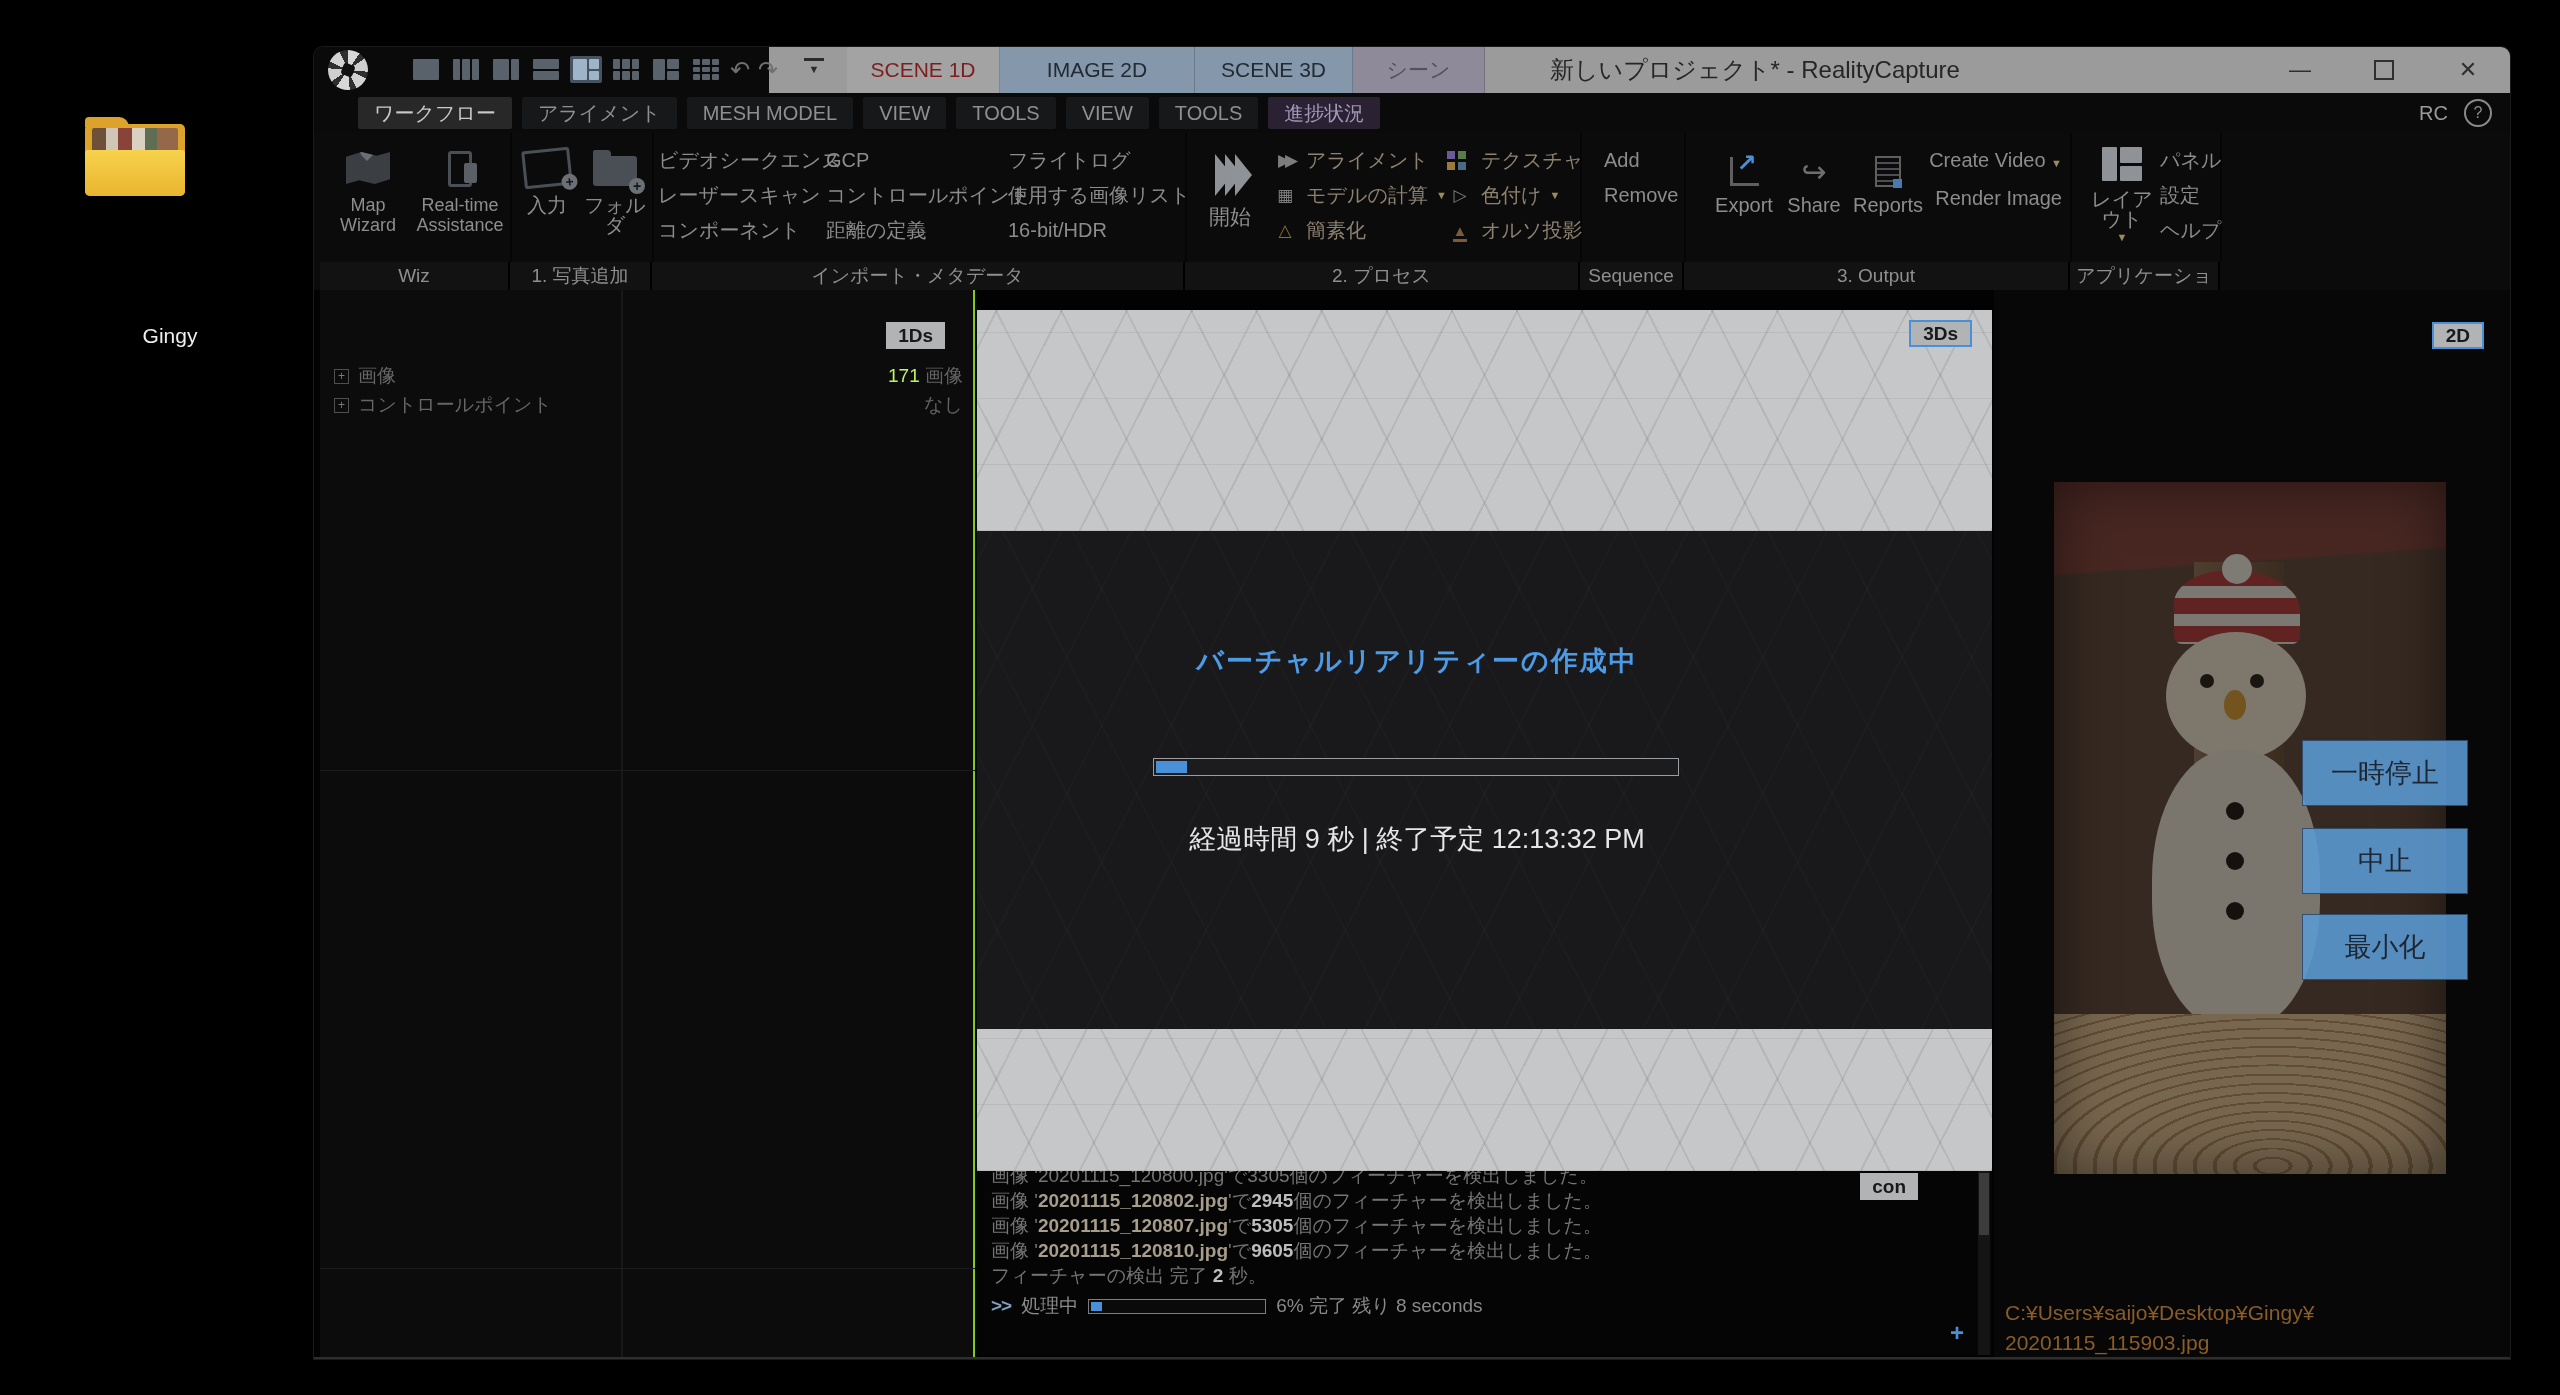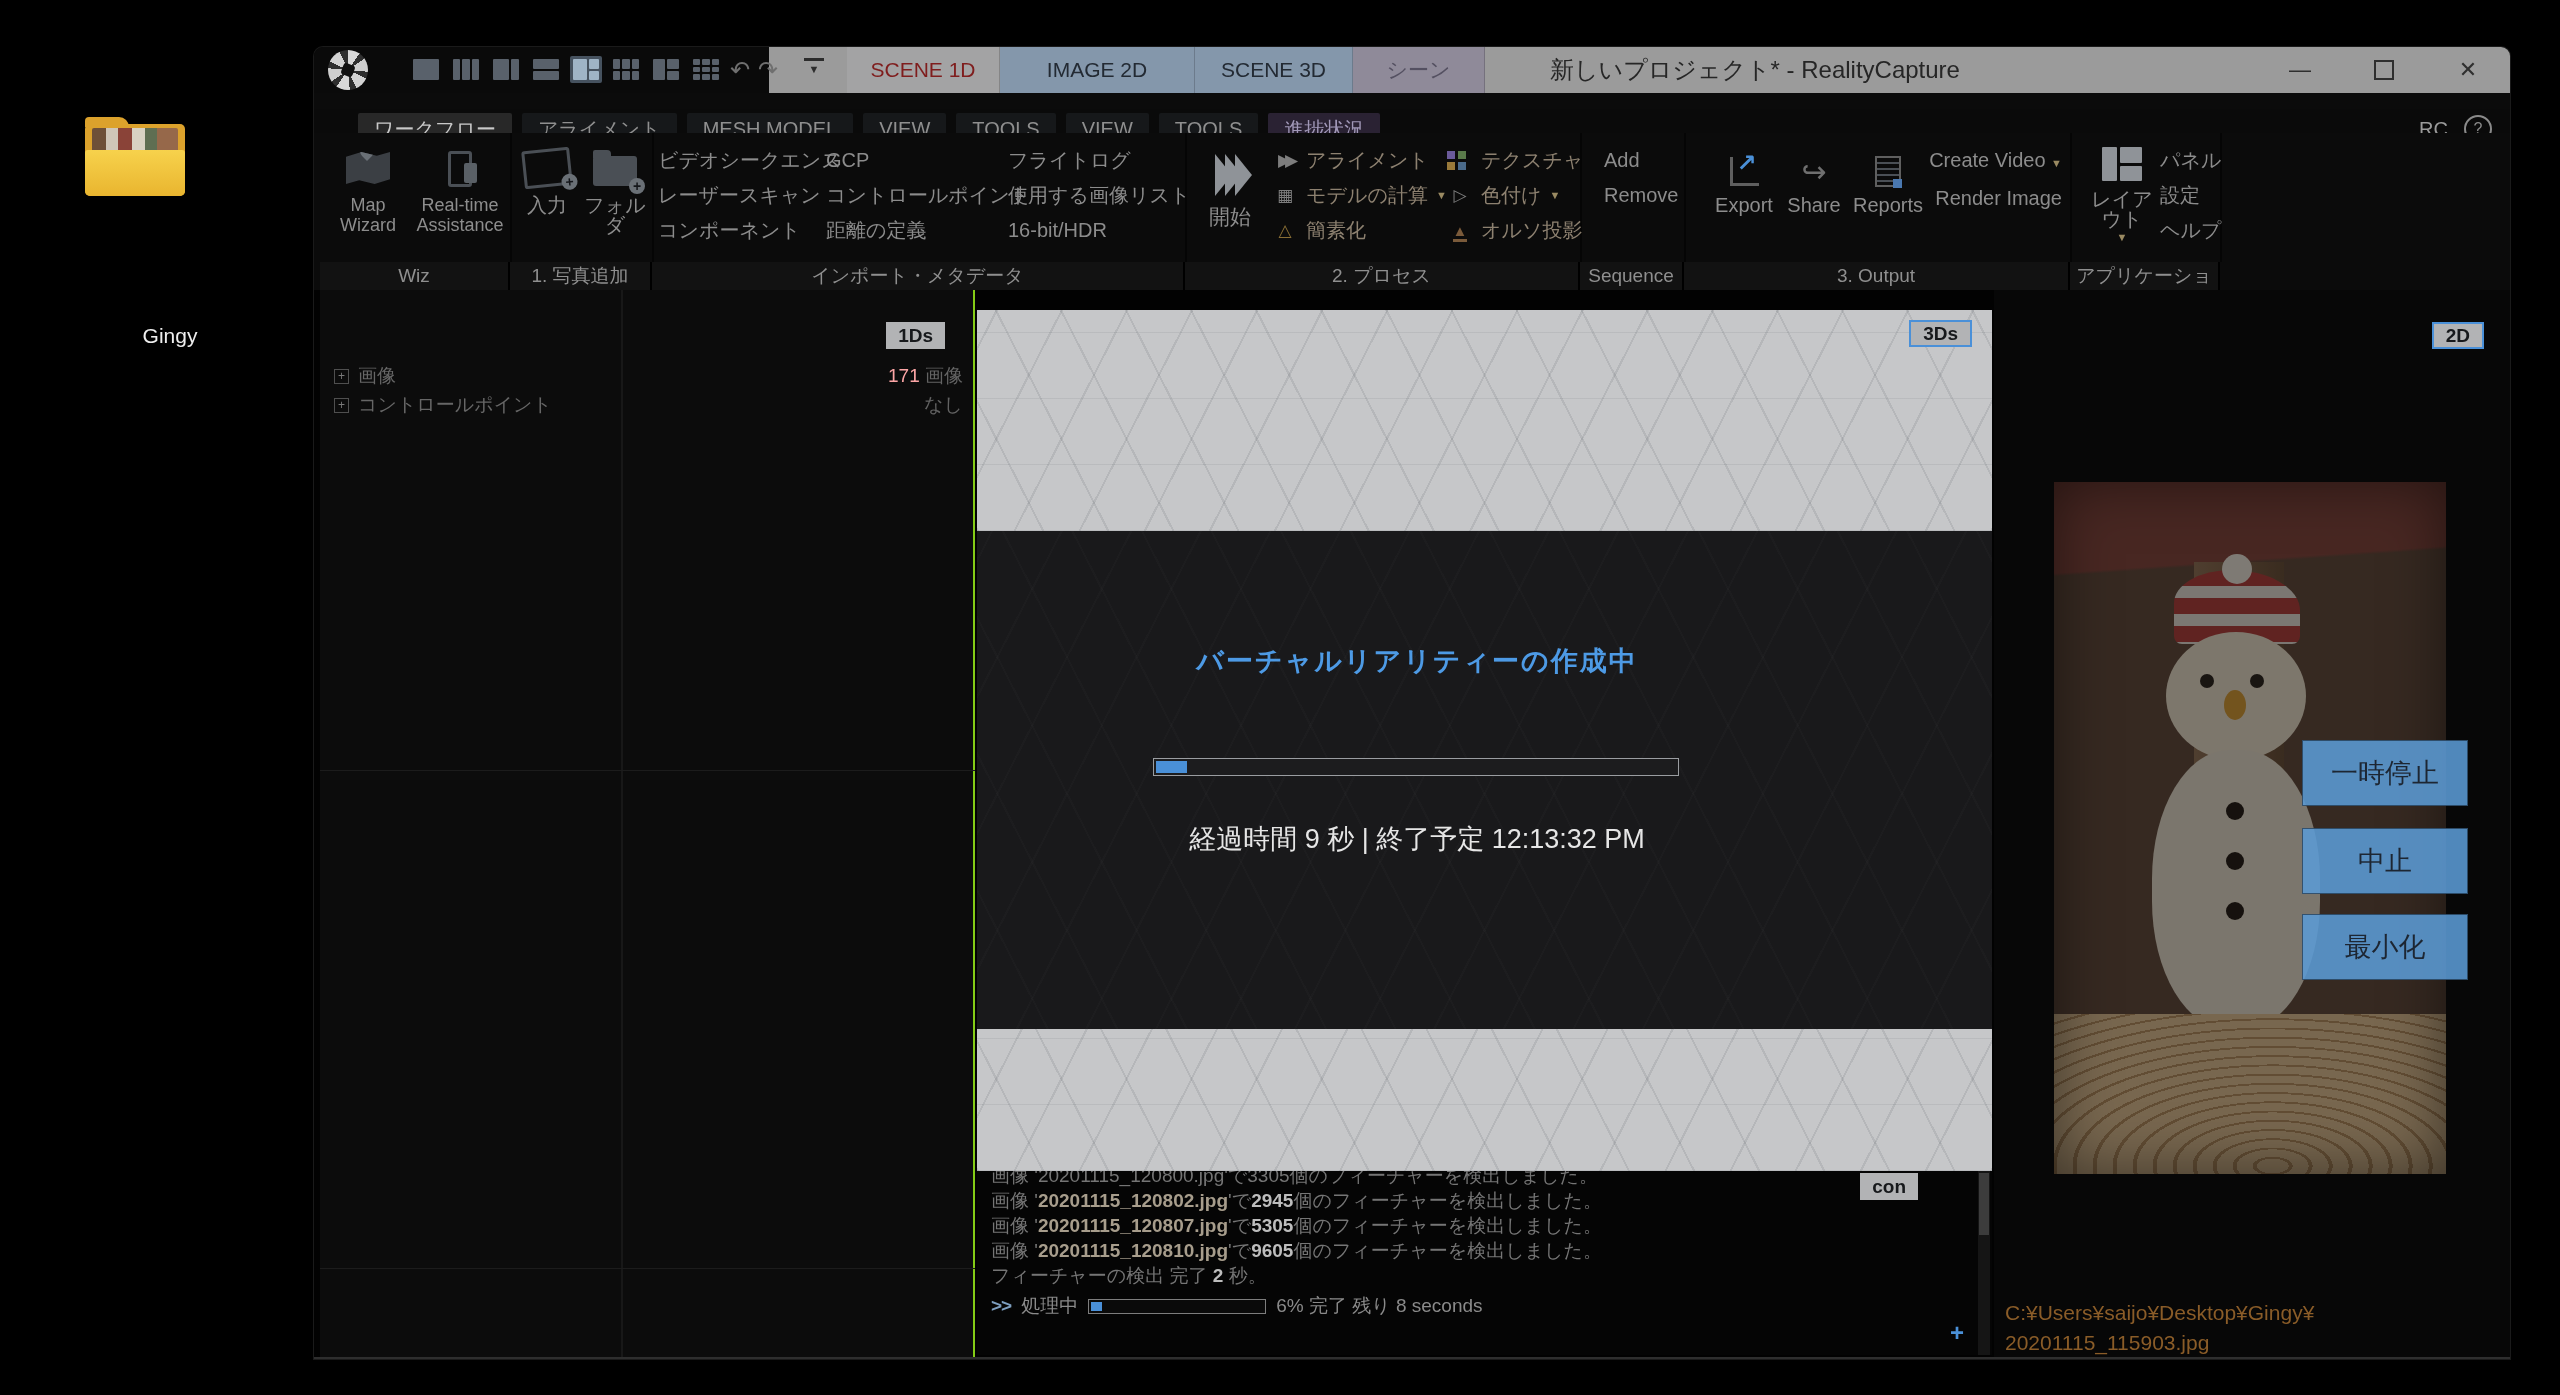--- a/index.html
+++ b/index.html
@@ -37,21 +37,21 @@
   .vtab.t0{width:152px;background:#a3a3a4;color:#7f1d1d;}
   .vtab.t1{width:194px;background:#8497ab;}
   .vtab.t2{width:157px;background:#8497ab;}
   .vtab.t3{width:131px;background:#8f8a99;color:#545061;}
   .wtitle{position:absolute;left:1141px;top:0;width:600px;height:46px;line-height:46px;text-align:center;color:#262626;font-size:24px;}
   .wctrls{position:absolute;right:0;top:0;height:46px;display:flex;}
   .wc{width:84px;height:46px;display:flex;align-items:center;justify-content:center;color:#2f2f2f;font-size:22px;}
   .wc .maxbox{width:16px;height:16px;border:2px solid #2f2f2f;}
 
   
-  .menurow{position:absolute;left:0;top:46px;right:0;height:40px;background:#0a0a0a;display:flex;align-items:center;margin-top:16px;}
+  .menurow{position:absolute;left:0;top:46px;right:0;height:40px;background:#0a0a0a;display:flex;align-items:center;}
   .menurow{padding-left:44px;box-sizing:border-box;gap:10px;}
   .mitem{padding:0 16px;height:32px;line-height:32px;font-size:20px;color:#8f8f8f;background:#16181a;border-radius:2px;white-space:nowrap;}
   .mitem.active{background:#282828;color:#c9c9c9;}
   .mitem.progress{background:#2a2233;color:#a198b8;}
   .menu-right{position:absolute;right:18px;top:0;height:40px;display:flex;align-items:center;gap:16px;}
   .rc-label{color:#9a9a9a;font-size:20px;}
   .help-circ{width:24px;height:24px;border:2px solid #8a8a8a;border-radius:50%;color:#8a8a8a;font-size:16px;line-height:24px;text-align:center;}
 
   
   .ribbon{position:absolute;left:0;top:86px;right:0;height:129px;background:#0b0b0b;}
@@ -94,21 +94,21 @@
   
   .main{position:absolute;left:0;top:243px;right:0;bottom:0;background:#020202;}
   .panelA{position:absolute;left:6px;top:0;width:303px;bottom:0;background:#0c0c0c;border-right:2px solid #181818;box-sizing:border-box;}
   .panelB{position:absolute;left:309px;top:0;width:352px;bottom:0;background:#0c0c0c;border-right:2px solid #84cc16;box-sizing:border-box;}
   .hsep{position:absolute;left:6px;width:655px;height:1px;background:#1c1c1c;}
   .treerow{position:absolute;left:14px;display:flex;align-items:center;height:28px;color:#666;font-size:19px;}
   .plusbox{width:13px;height:13px;border:1px solid #4f4f4f;color:#7a7a7a;font-size:12px;line-height:12px;text-align:center;margin-right:9px;}
   .badge{position:absolute;background:#b2b3b5;color:#17191c;font-size:19px;line-height:27px;padding:0 12px;font-weight:bold;}
   .badge.blue{border:2px solid #4a90d8;line-height:23px;}
   .statrow{position:absolute;right:10px;text-align:right;font-size:19px;height:28px;line-height:28px;}
-  .statval{color:#fca5a5;}
+  .statval{color:#bef264;}
   .statunit{color:#636363;}
 
   
   .viewport{position:absolute;left:663px;top:20px;width:1015px;height:861px;}
   .gridbg{position:absolute;left:0;right:0;
     background:
       repeating-linear-gradient(63deg, rgba(60,66,74,0.12) 0 2px, transparent 2px 58px),
       repeating-linear-gradient(-63deg, rgba(60,66,74,0.12) 0 2px, transparent 2px 58px),
       repeating-linear-gradient(0deg, rgba(60,66,74,0.09) 0 1px, transparent 1px 66px),
       #c6c7c9;}

